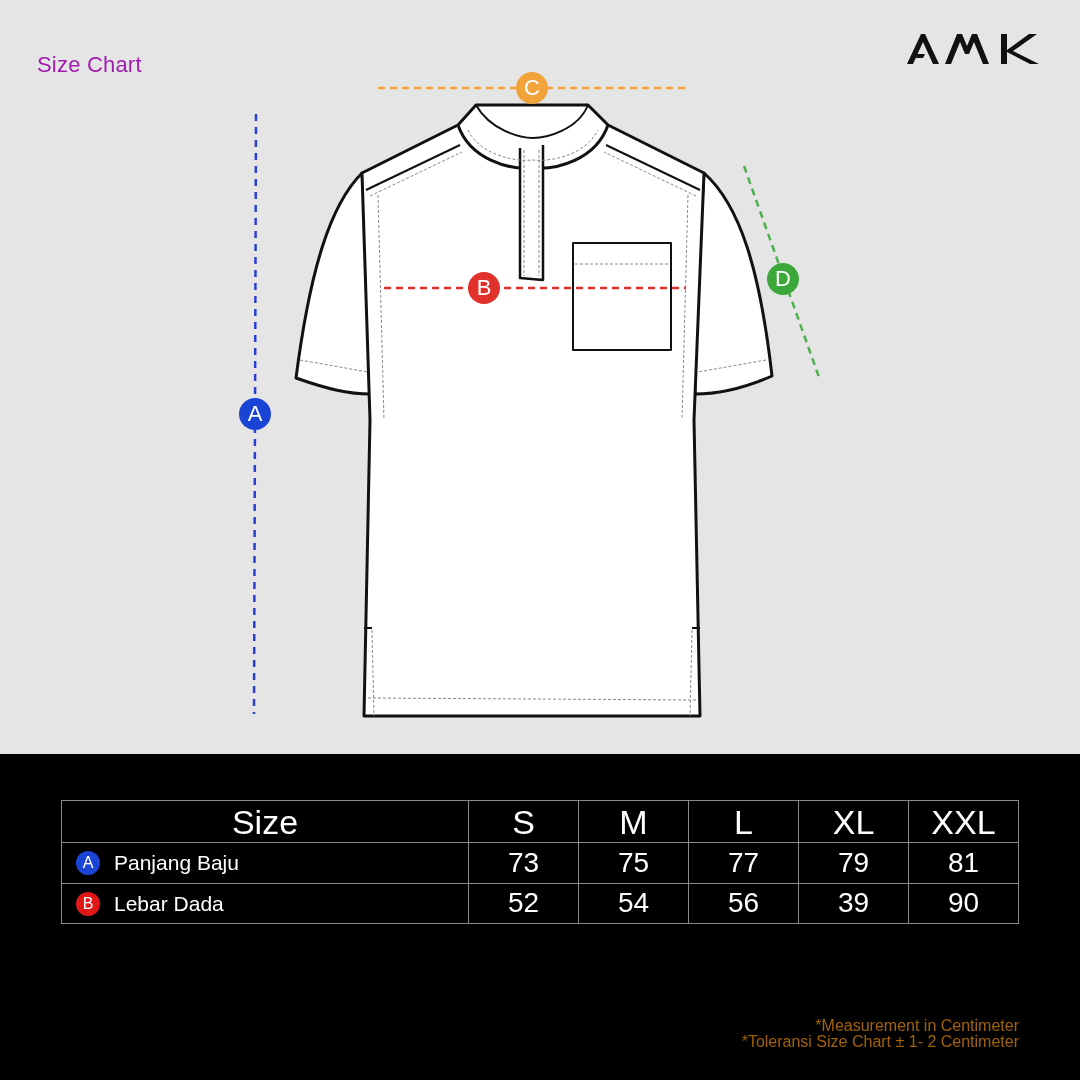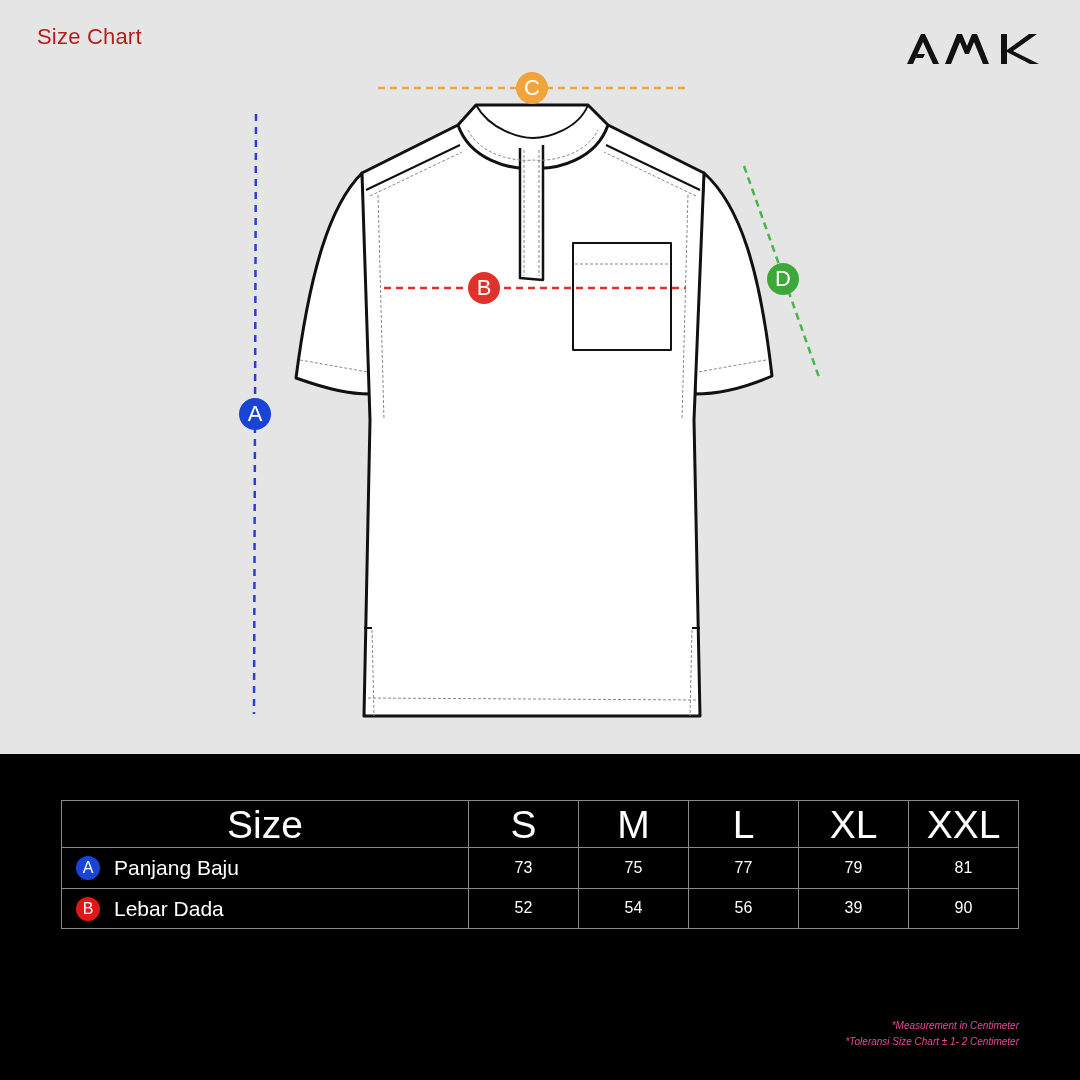--- a/index.html
+++ b/index.html
@@ -1,43 +1,43 @@
 <!DOCTYPE html>
 <html><head>
 <meta charset="utf-8">
 <style>
   * { box-sizing: border-box; margin: 0; padding: 0; }
   html, body { width: 1080px; height: 1080px; overflow: hidden; background: #000; }
   body { font-family: "Liberation Sans", "DejaVu Sans", sans-serif; position: relative; }
 
   .top { position: absolute; left: 0; top: 0; width: 1080px; height: 754px; background: #e5e5e6; }
-  .title { position: absolute; left: 37px; top: 24px; font-size: 22px; color: #b91c1c; letter-spacing: 0.2px; }
+  .title { position: absolute; left: 37px; top: 52px; font-size: 22px; color: #a21caf; letter-spacing: 0.2px; }
   .logo { position: absolute; left: 905px; top: 30px; width: 140px; height: 40px; }
 
   .drawing { position: absolute; left: 0; top: 0; width: 1080px; height: 754px; }
 
   .marker { position: absolute; width: 32px; height: 32px; border-radius: 50%; color: #fff;
             font-size: 22px; line-height: 32px; text-align: center; }
 
   .bottom { position: absolute; left: 0; top: 754px; width: 1080px; height: 326px; background: #000; }
 
   table.size-table { position: absolute; left: 61px; top: 800px; width: 958px; border-collapse: collapse;
                      color: #fff; table-layout: fixed; }
   .size-table th, .size-table td { border: 1.5px solid #8a8a8a; }
-  .size-table th { height: 41px; font-weight: normal; font-size: 39px; text-align: center; padding-top: 2px; }
-  .size-table td { height: 40.5px; font-size: 16px; text-align: center; }
+  .size-table th { height: 41px; font-weight: normal; font-size: 34px; text-align: center; padding-top: 2px; }
+  .size-table td { height: 40.5px; font-size: 28px; text-align: center; }
   .size-table td.label-cell { text-align: left; padding-left: 14px; font-size: 21px; }
   .size-table col.c0 { width: 407px; }
   .size-table col.cx { width: 110px; }
 
   .dot { display: inline-block; width: 24px; height: 24px; border-radius: 50%; color: #fff;
          font-size: 16px; line-height: 24px; text-align: center; vertical-align: middle; margin-right: 14px; }
   .row-label { vertical-align: middle; text-align: right; }
 
-  .notes { position: absolute; right: 61px; top: 1018px; text-align: right; color: #ec4899; font-size: 10px; line-height: 15.5px; font-style: italic; }
+  .notes { position: absolute; right: 61px; top: 1018px; text-align: right; color: #a16207; font-size: 16px; line-height: 15.5px; }
 </style>
 </head>
 <body>
 
 <div class="top">
   <div class="title">Size Chart</div>
 
   <svg class="logo" viewBox="0 0 140 40">
 
     <path d="M2 34 L16 4 L20 4 L34 34 L28 34 L18 12 L8 34 Z" fill="#111"></path>

